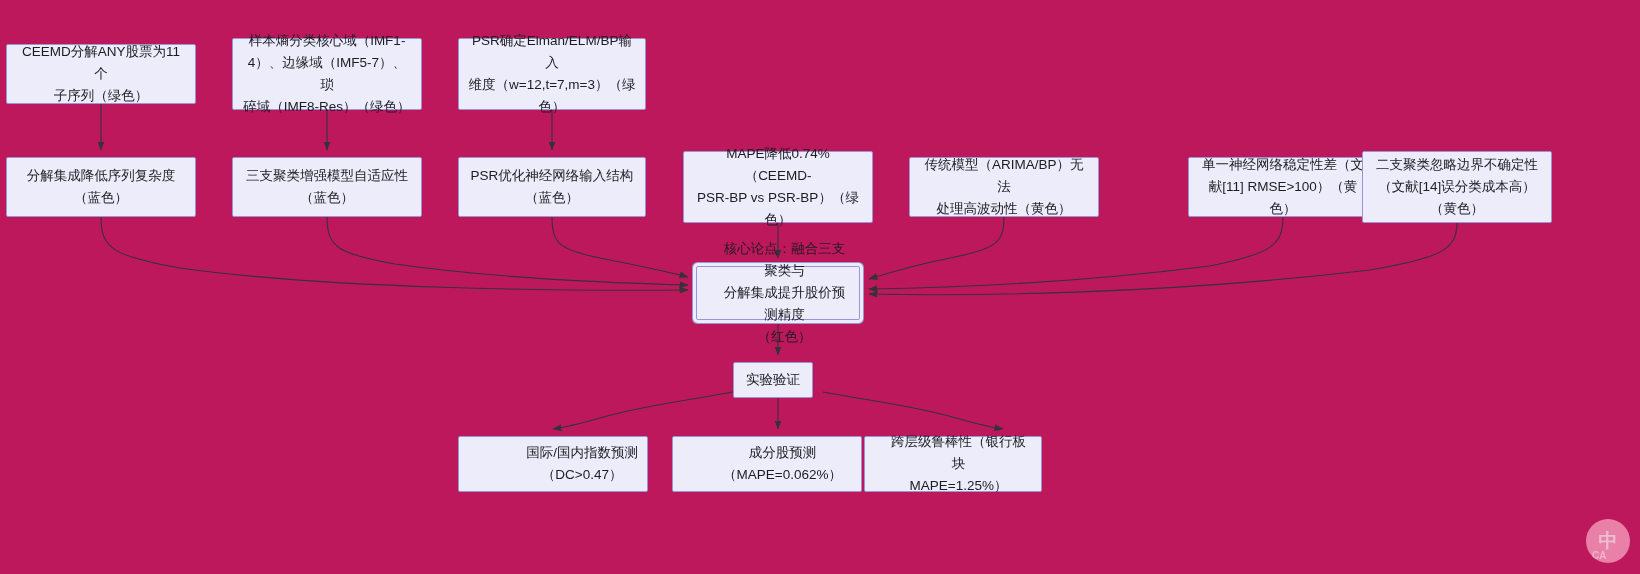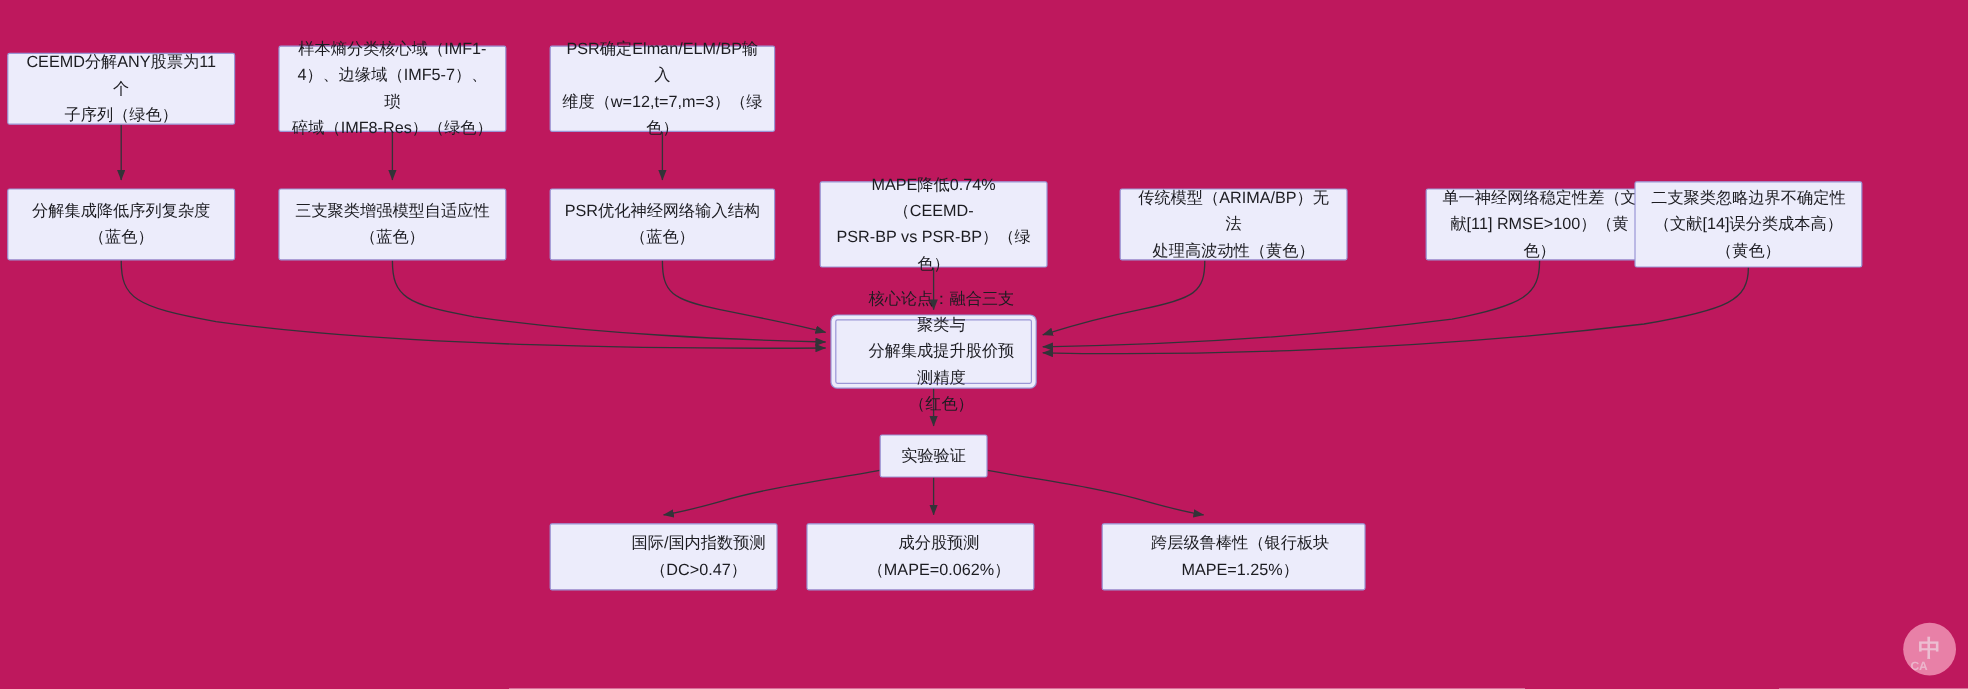--- a/index.html
+++ b/index.html
@@ -129,50 +129,50 @@
       </div>
       <div class="node" style="left: 458px; top: 157px; width: 188px; height: 60px;">
         <span class="node-text">PSR优化神经网络输入结构
 （蓝色）</span>
       </div>
       <div class="node" style="left: 683px; top: 151px; width: 190px; height: 72px;">
         <span class="node-text">MAPE降低0.74%（CEEMD-
 PSR-BP vs PSR-BP）（绿
 色）</span>
       </div>
-      <div class="node" style="left: 909px; top: 157px; width: 190px; height: 60px; margin-left: 24px;">
+      <div class="node" style="left: 909px; top: 157px; width: 190px; height: 60px;">
         <span class="node-text">传统模型（ARIMA/BP）无法
 处理高波动性（黄色）</span>
       </div>
       <div class="node" style="left: 1188px; top: 157px; width: 190px; height: 60px;">
         <span class="node-text">单一神经网络稳定性差（文
 献[11] RMSE&gt;100）（黄色）</span>
       </div>
       <div class="node" style="left: 1362px; top: 151px; width: 190px; height: 72px;">
         <span class="node-text">二支聚类忽略边界不确定性
 （文献[14]误分类成本高）
 （黄色）</span>
       </div>
       <div class="node node-core" style="left: 696px; top: 266px; width: 164px; height: 54px;">
         <span class="node-text">核心论点：融合三支聚类与
 分解集成提升股价预测精度
 （红色）</span>
       </div>
-      <div class="node" style="left: 733px; top: 362px; width: 90px; height: 36px;">
+      <div class="node" style="left: 733px; top: 362px; width: 80px; height: 36px;">
         <span class="node-text">实验验证</span>
       </div>
       <div class="node" style="left: 458px; top: 436px; width: 190px; height: 56px; justify-content: flex-end;">
         <span class="node-text">国际/国内指数预测
 （DC&gt;0.47）</span>
       </div>
       <div class="node" style="left: 672px; top: 436px; width: 190px; height: 56px; padding-left: 40px;">
         <span class="node-text">成分股预测
 （MAPE=0.062%）</span>
       </div>
-      <div class="node" style="left: 918px; top: 436px; width: 220px; height: 56px; padding-left: 20px;">
+      <div class="node" style="left: 864px; top: 436px; width: 178px; height: 56px; padding-left: 20px;">
         <span class="node-text">跨层级鲁棒性（银行板块
 MAPE=1.25%）</span>
       </div>
     </div>
 
   <div class="watermark" style="left:1586px; top:519px;">
     <span>中</span>
     <span class="watermark-sub">CA</span>
   </div>
 

